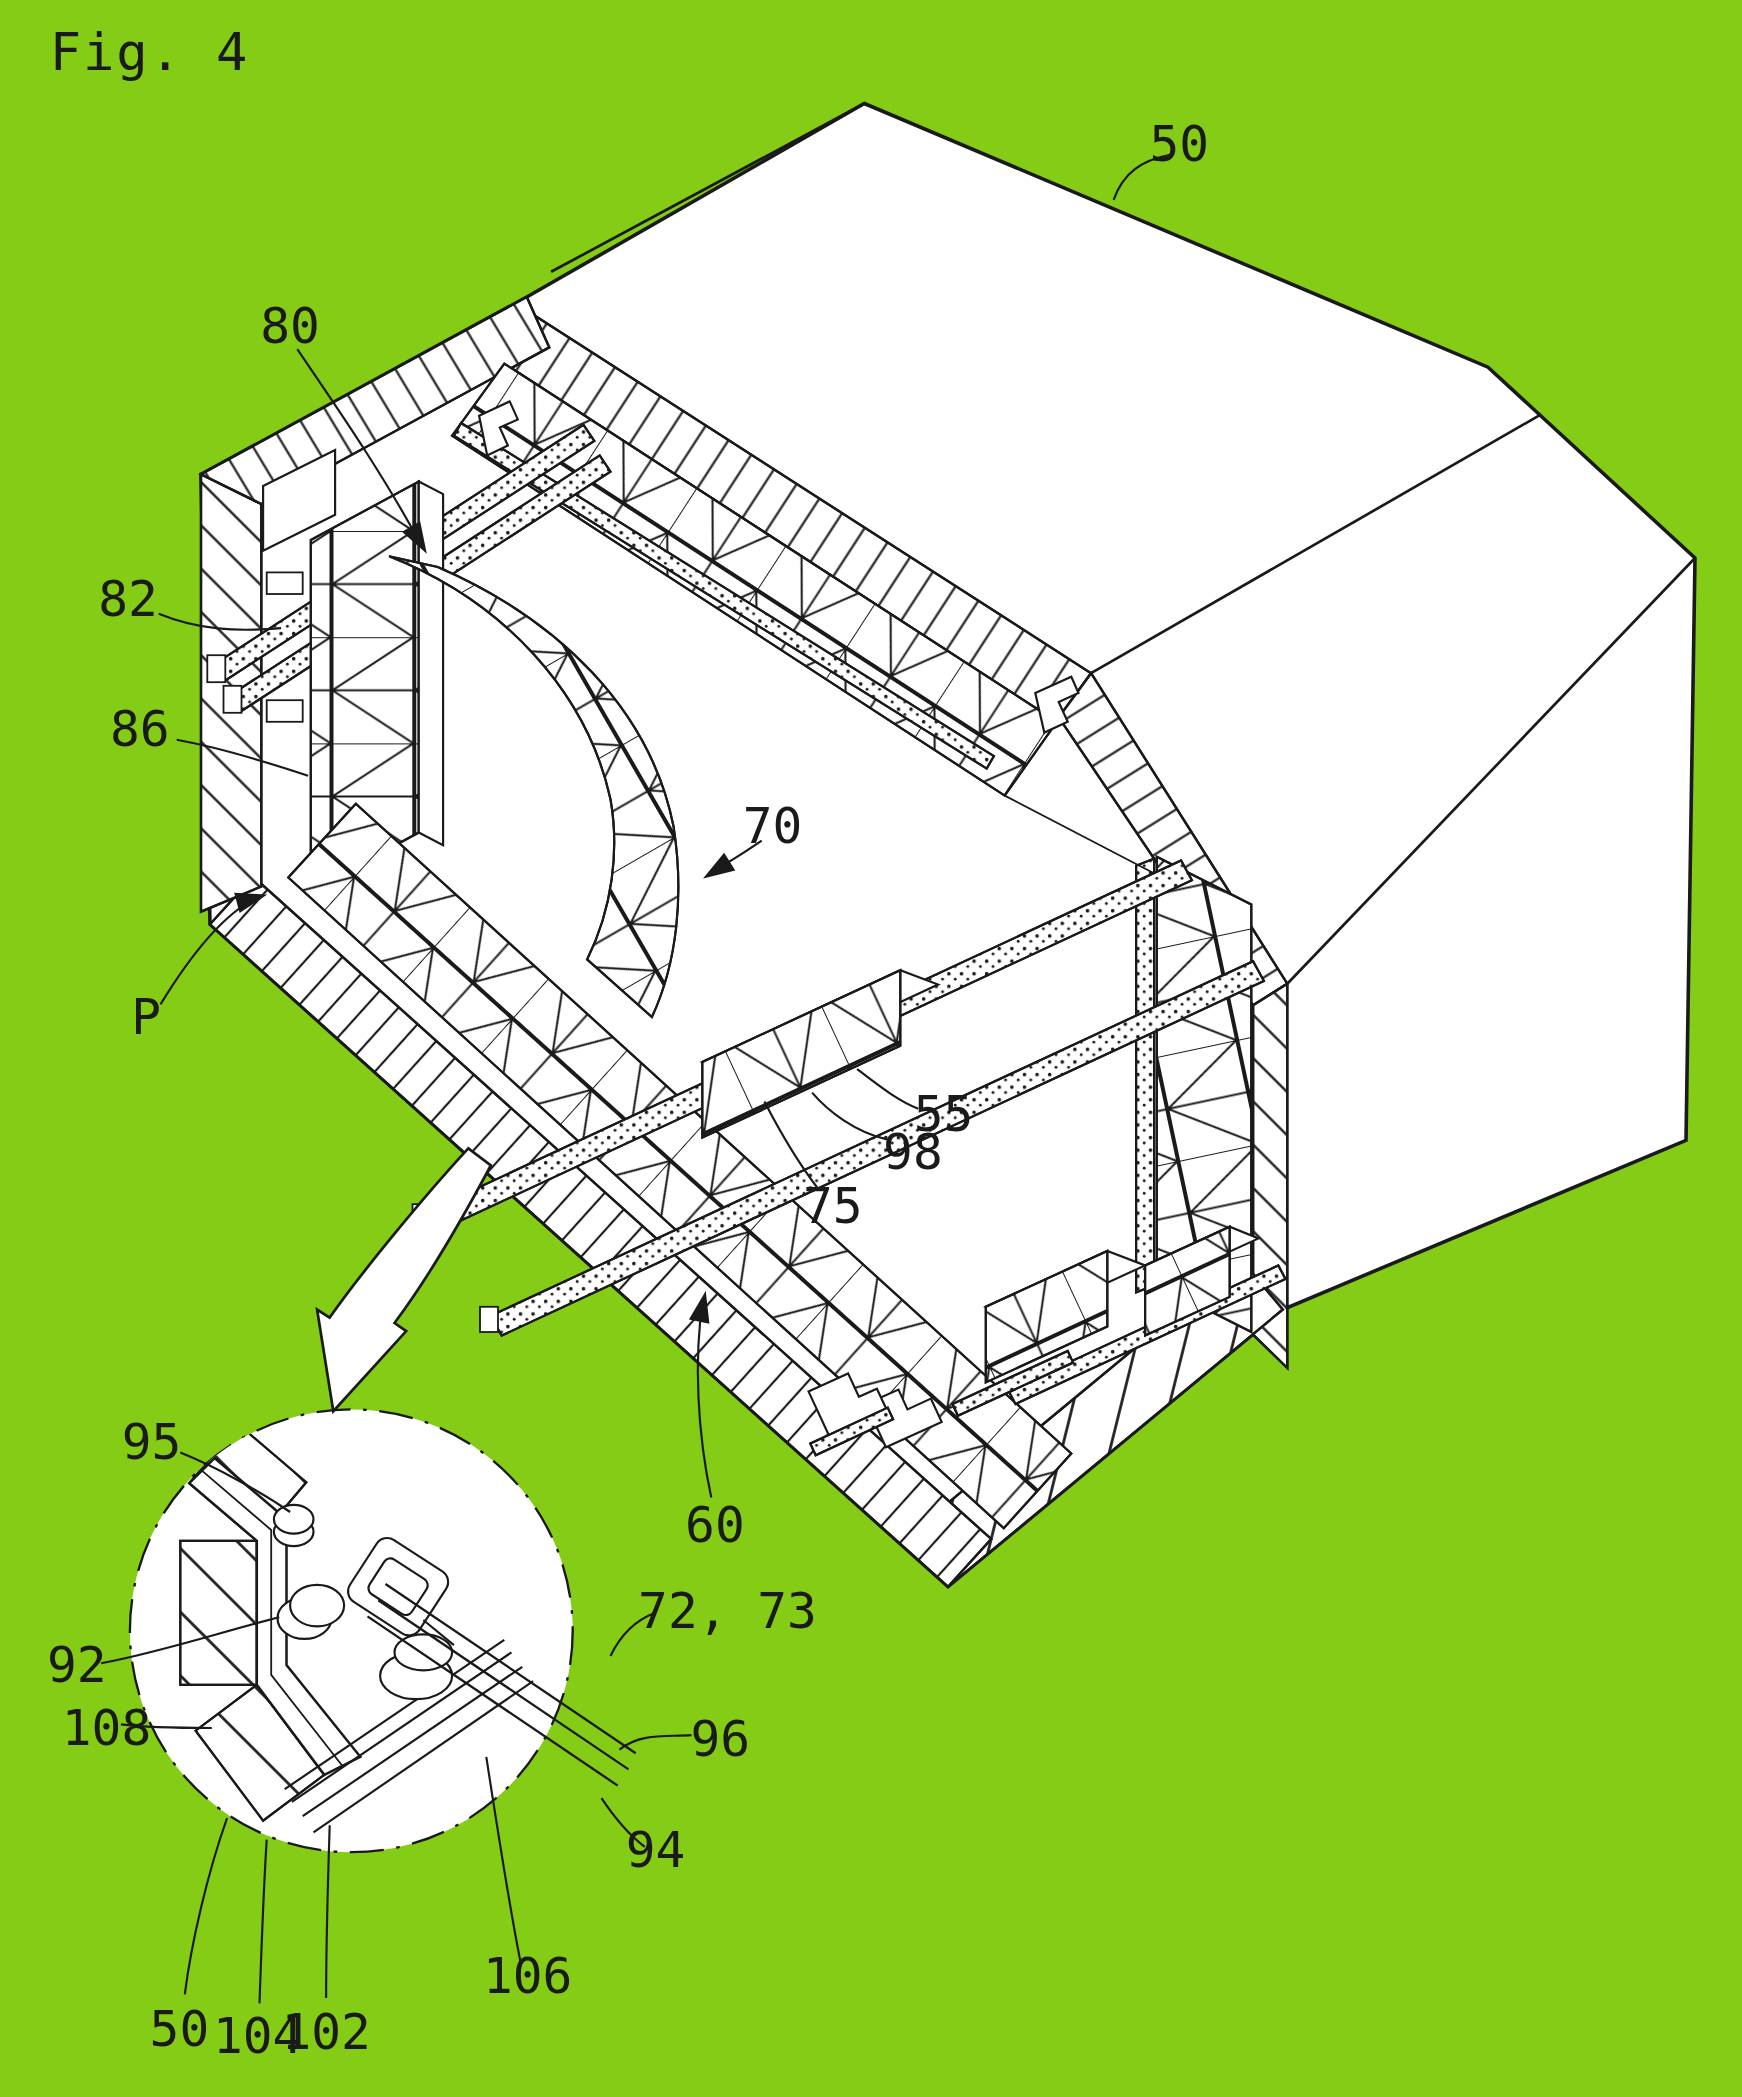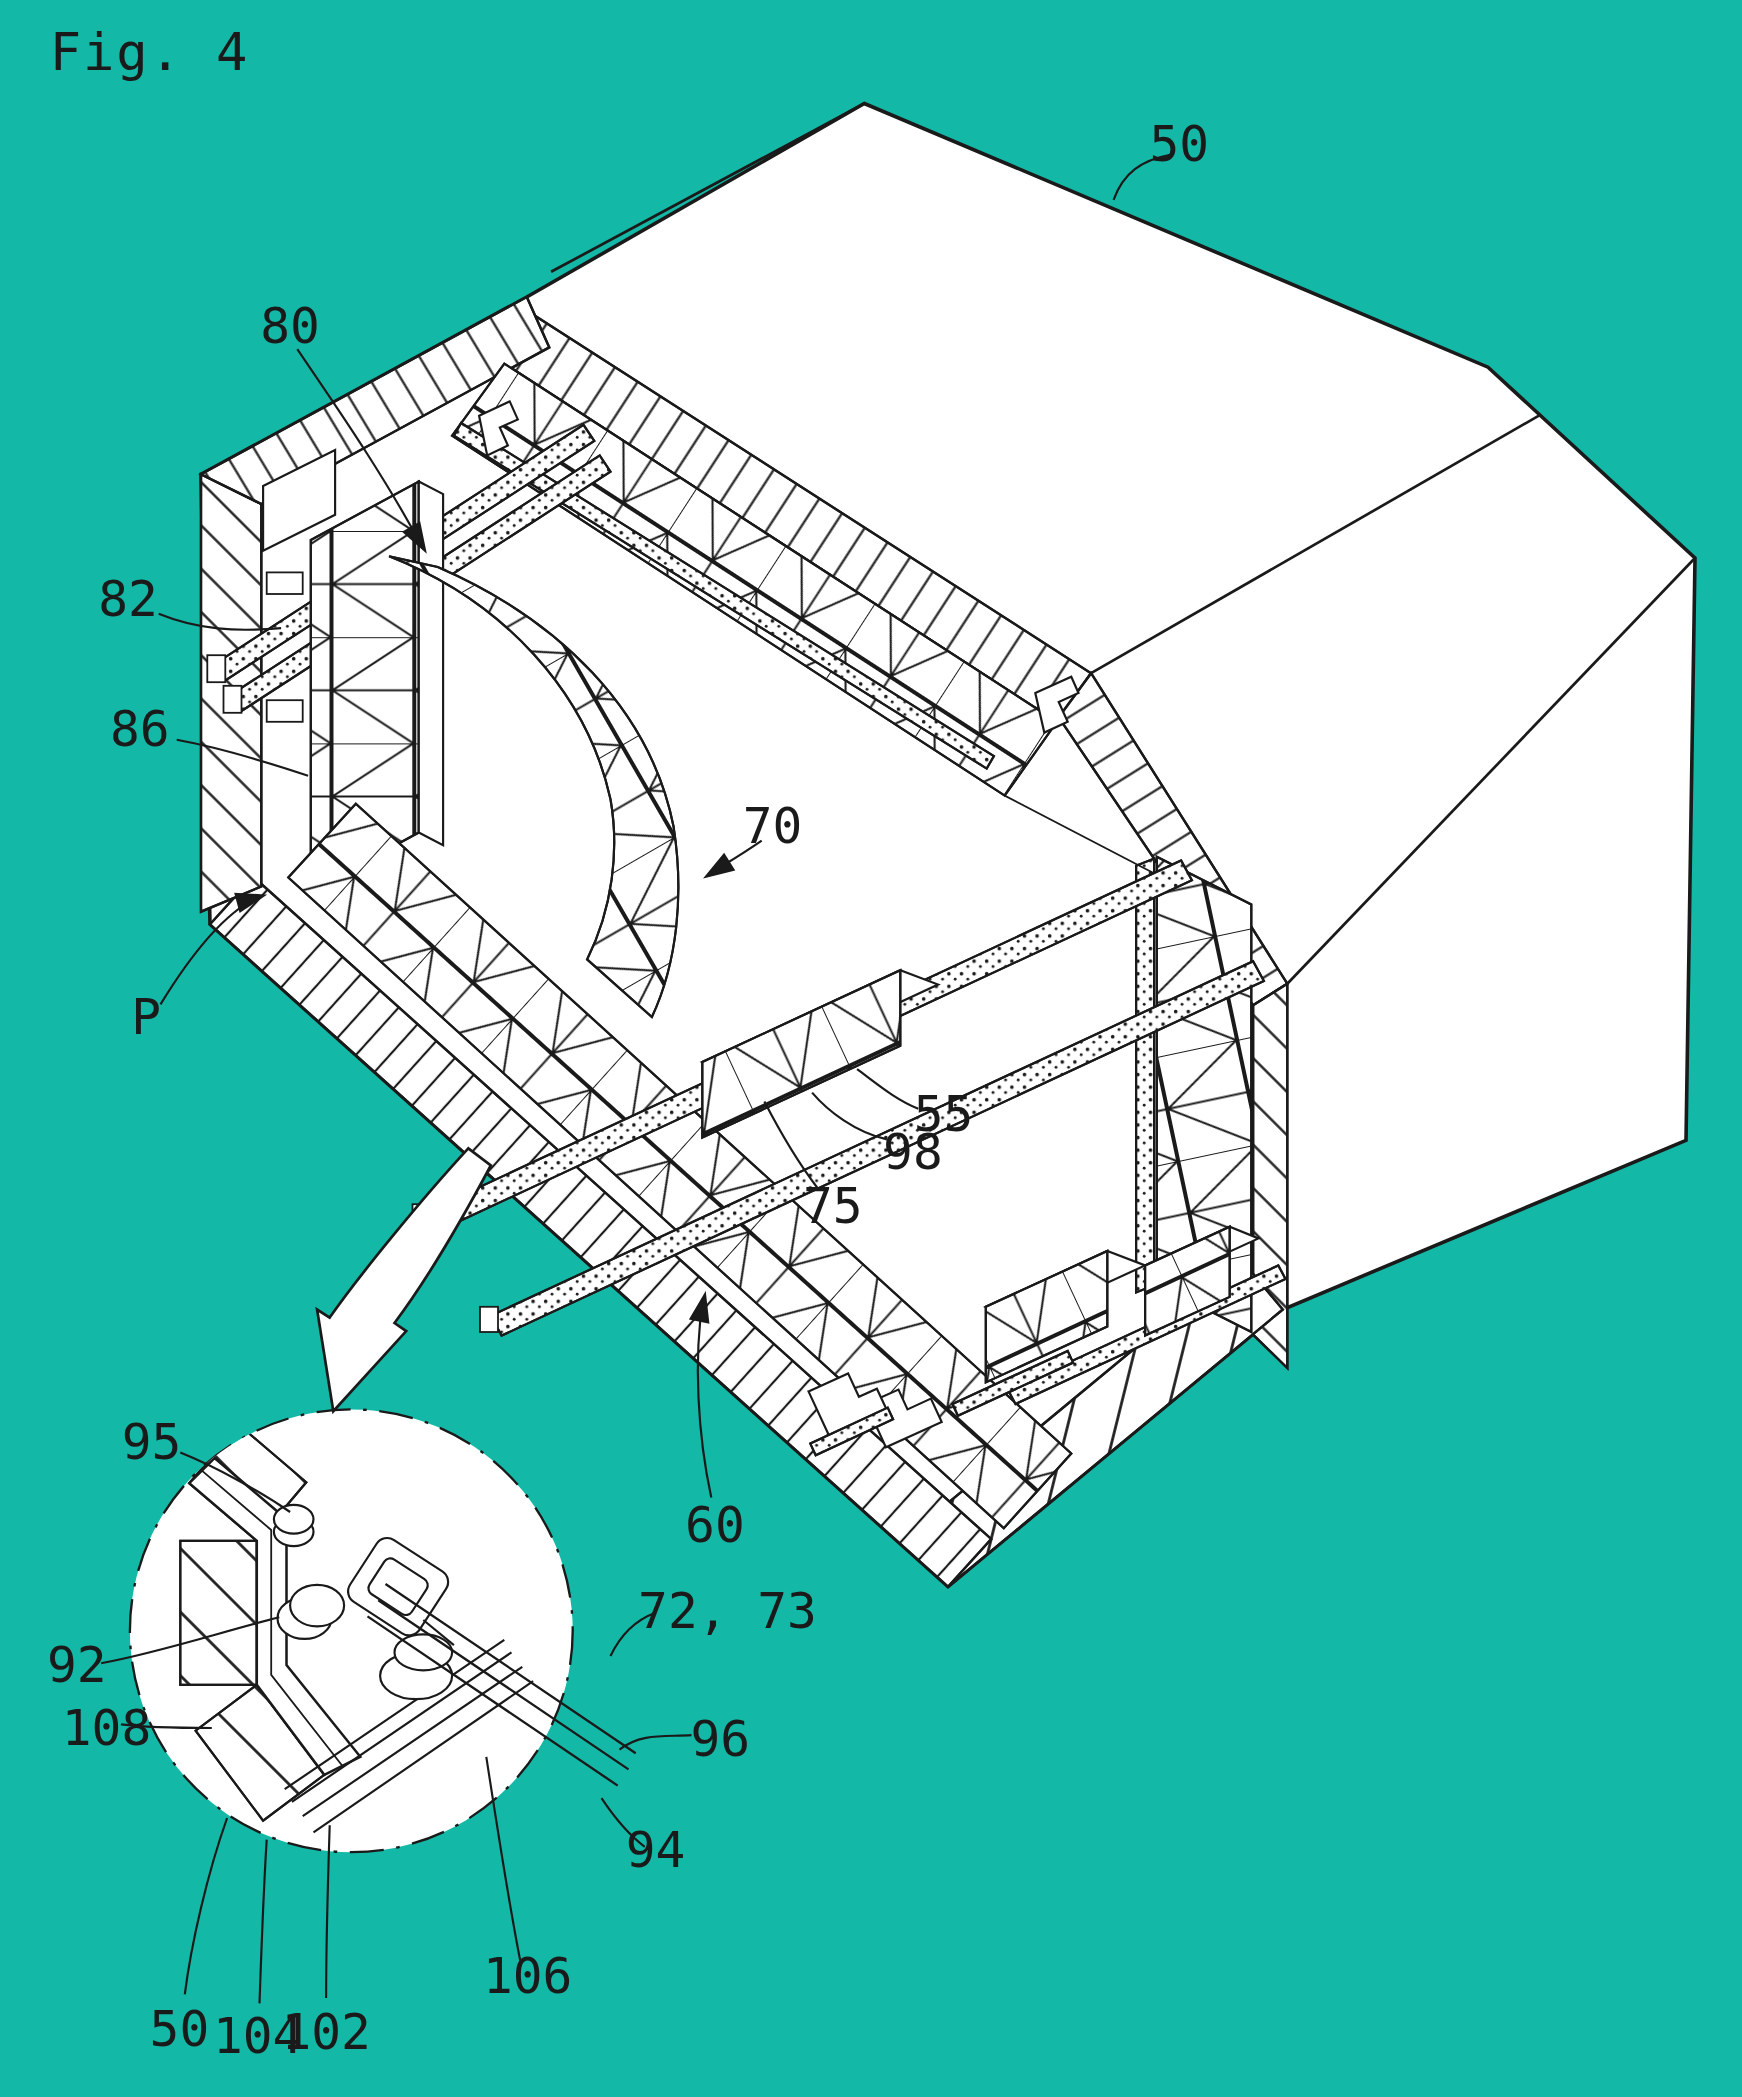--- a/index.html
+++ b/index.html
@@ -1,16 +1,16 @@
 <!DOCTYPE html>
 <html style="font-size:14.4px"><head>
 <meta charset="utf-8">
 <style>
   html,body{margin:0;padding:0;background:#ffffff;}
-  .page{position:relative;width:1743px;height:2097px;background:#14b8a6;overflow:hidden;}
+  .page{position:relative;width:1743px;height:2097px;background:#84cc16;overflow:hidden;}
   svg{position:absolute;left:0;top:0;}
   text{font-family:"DejaVu Sans Mono","Liberation Mono",monospace;fill:#1a1a1a;}
   .reflbl{font-size:55px;}
   .title{font-size:58px;letter-spacing:2px;}
   .ln{stroke:#1a1a1a;fill:none;}
   .w{fill:#ffffff;stroke:#1a1a1a;}
 </style>
 </head>
 <body>
 

